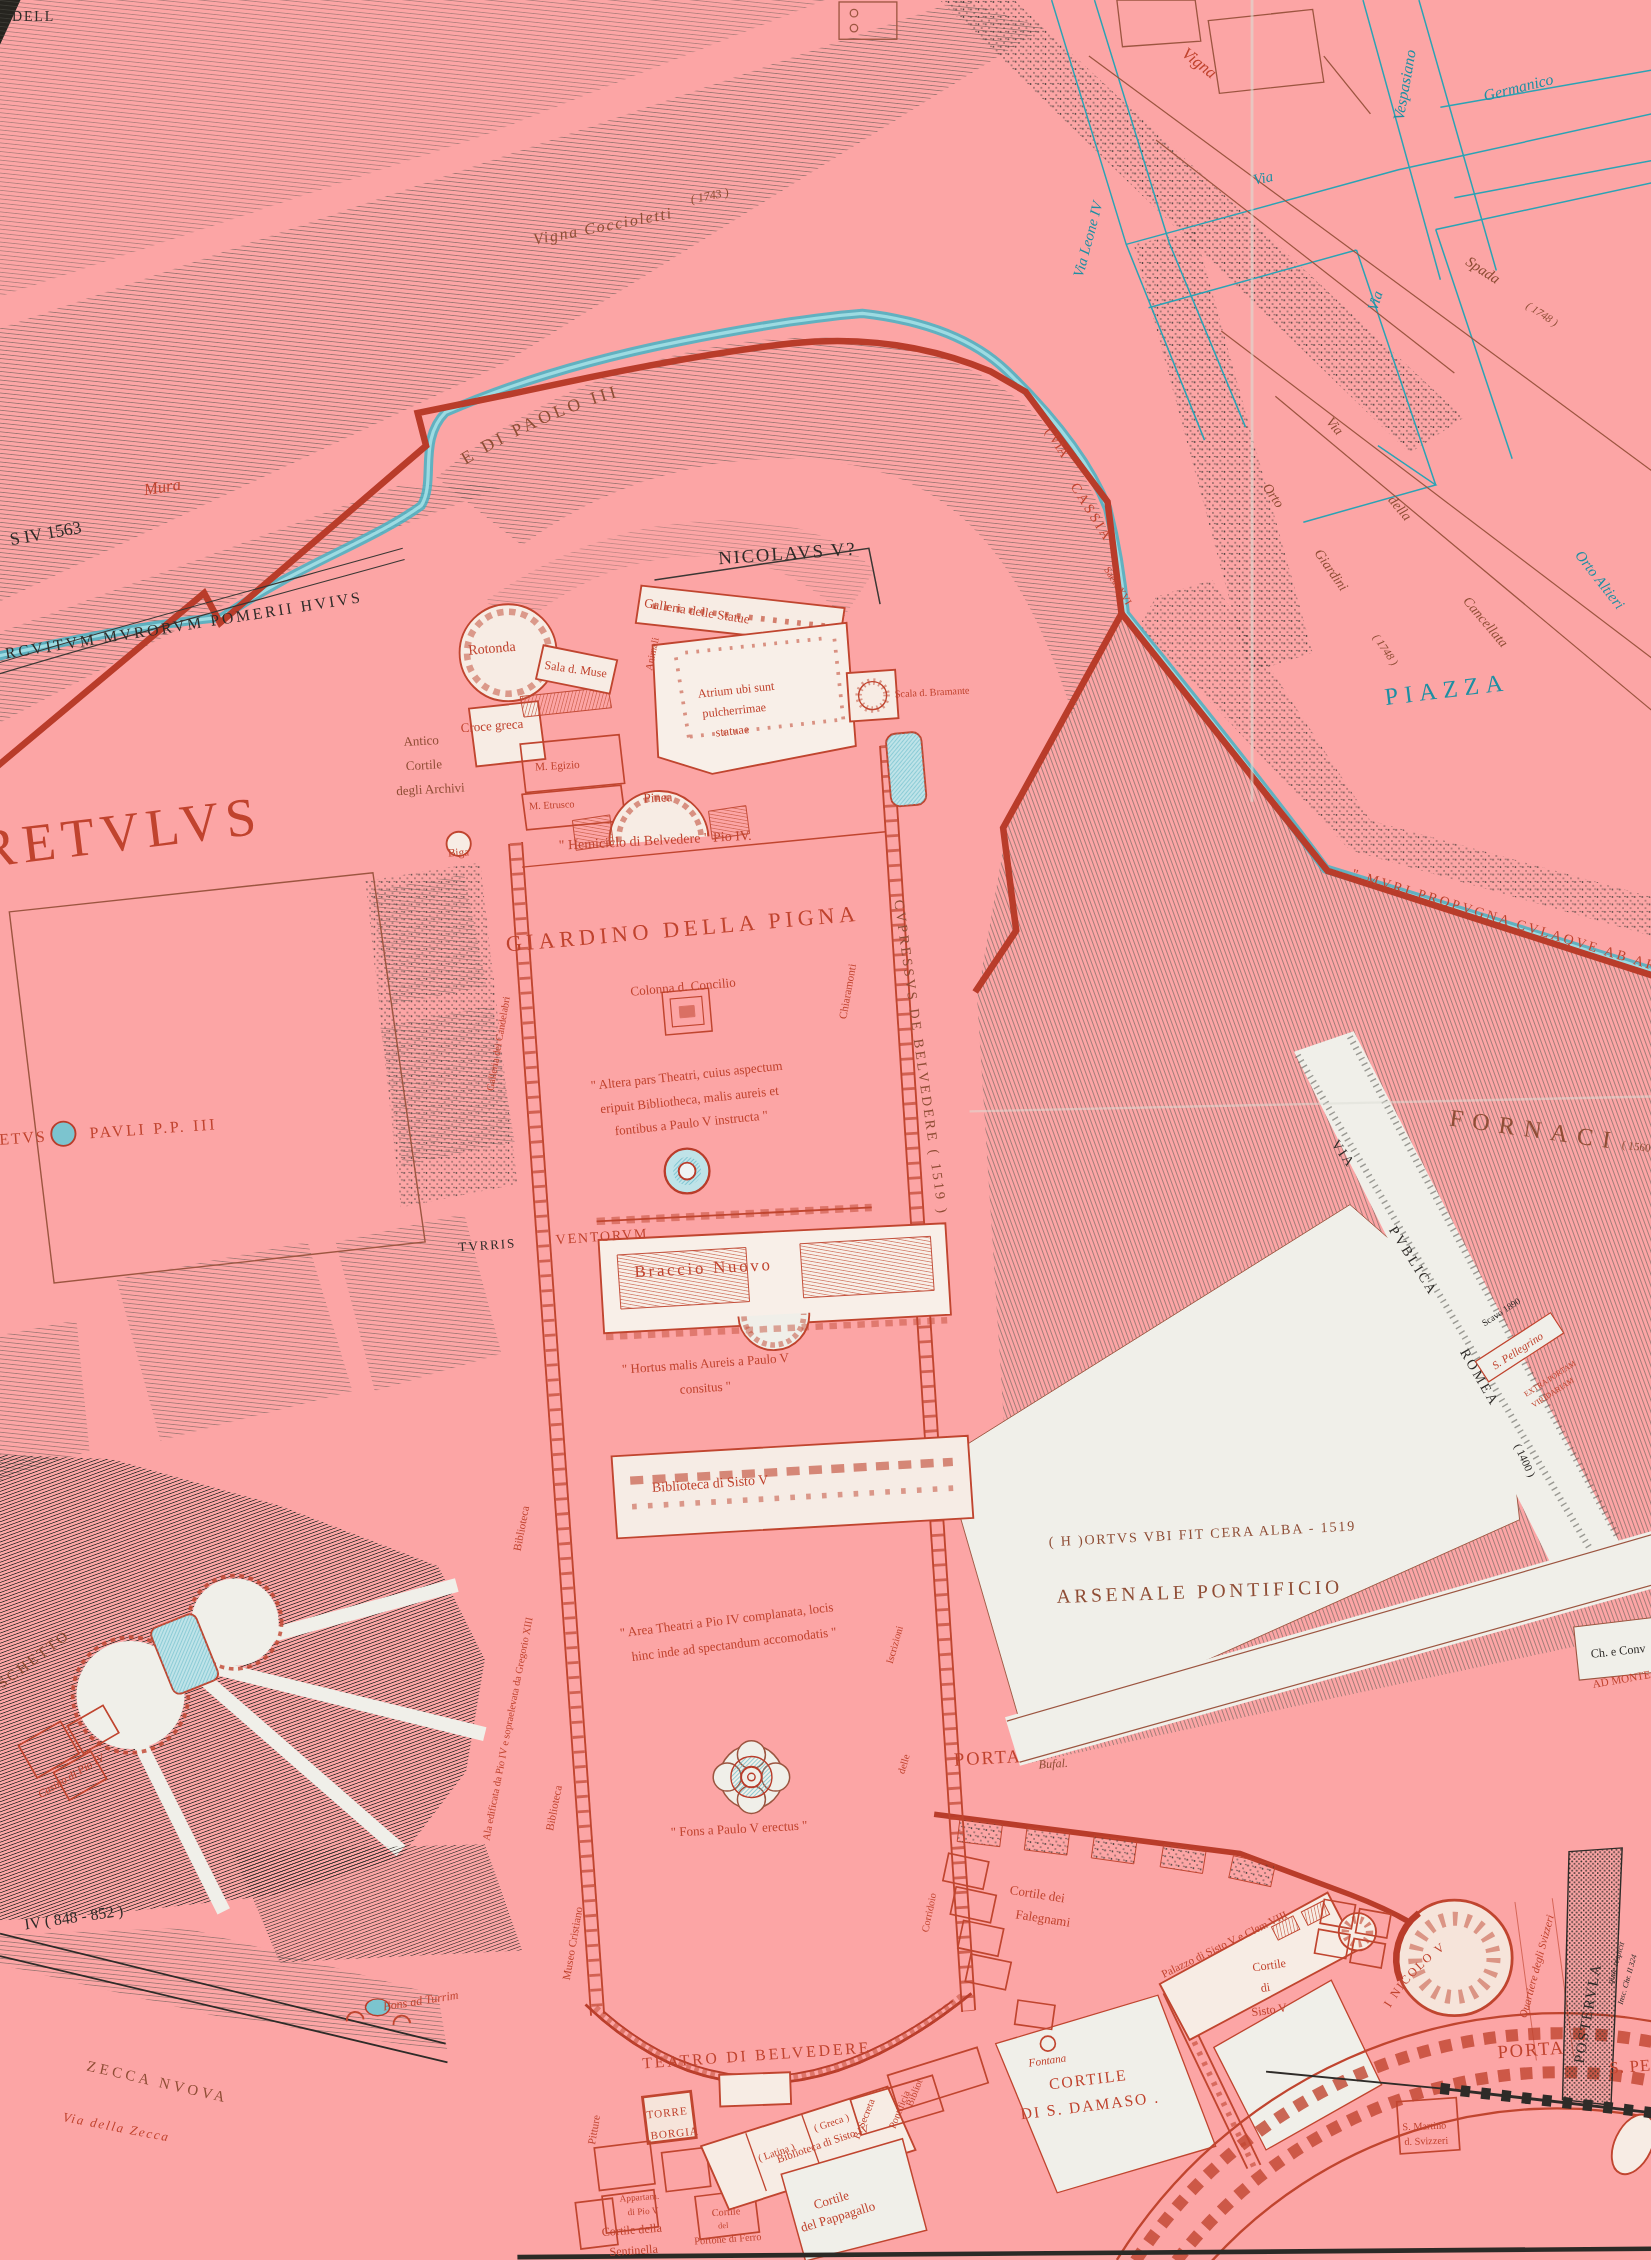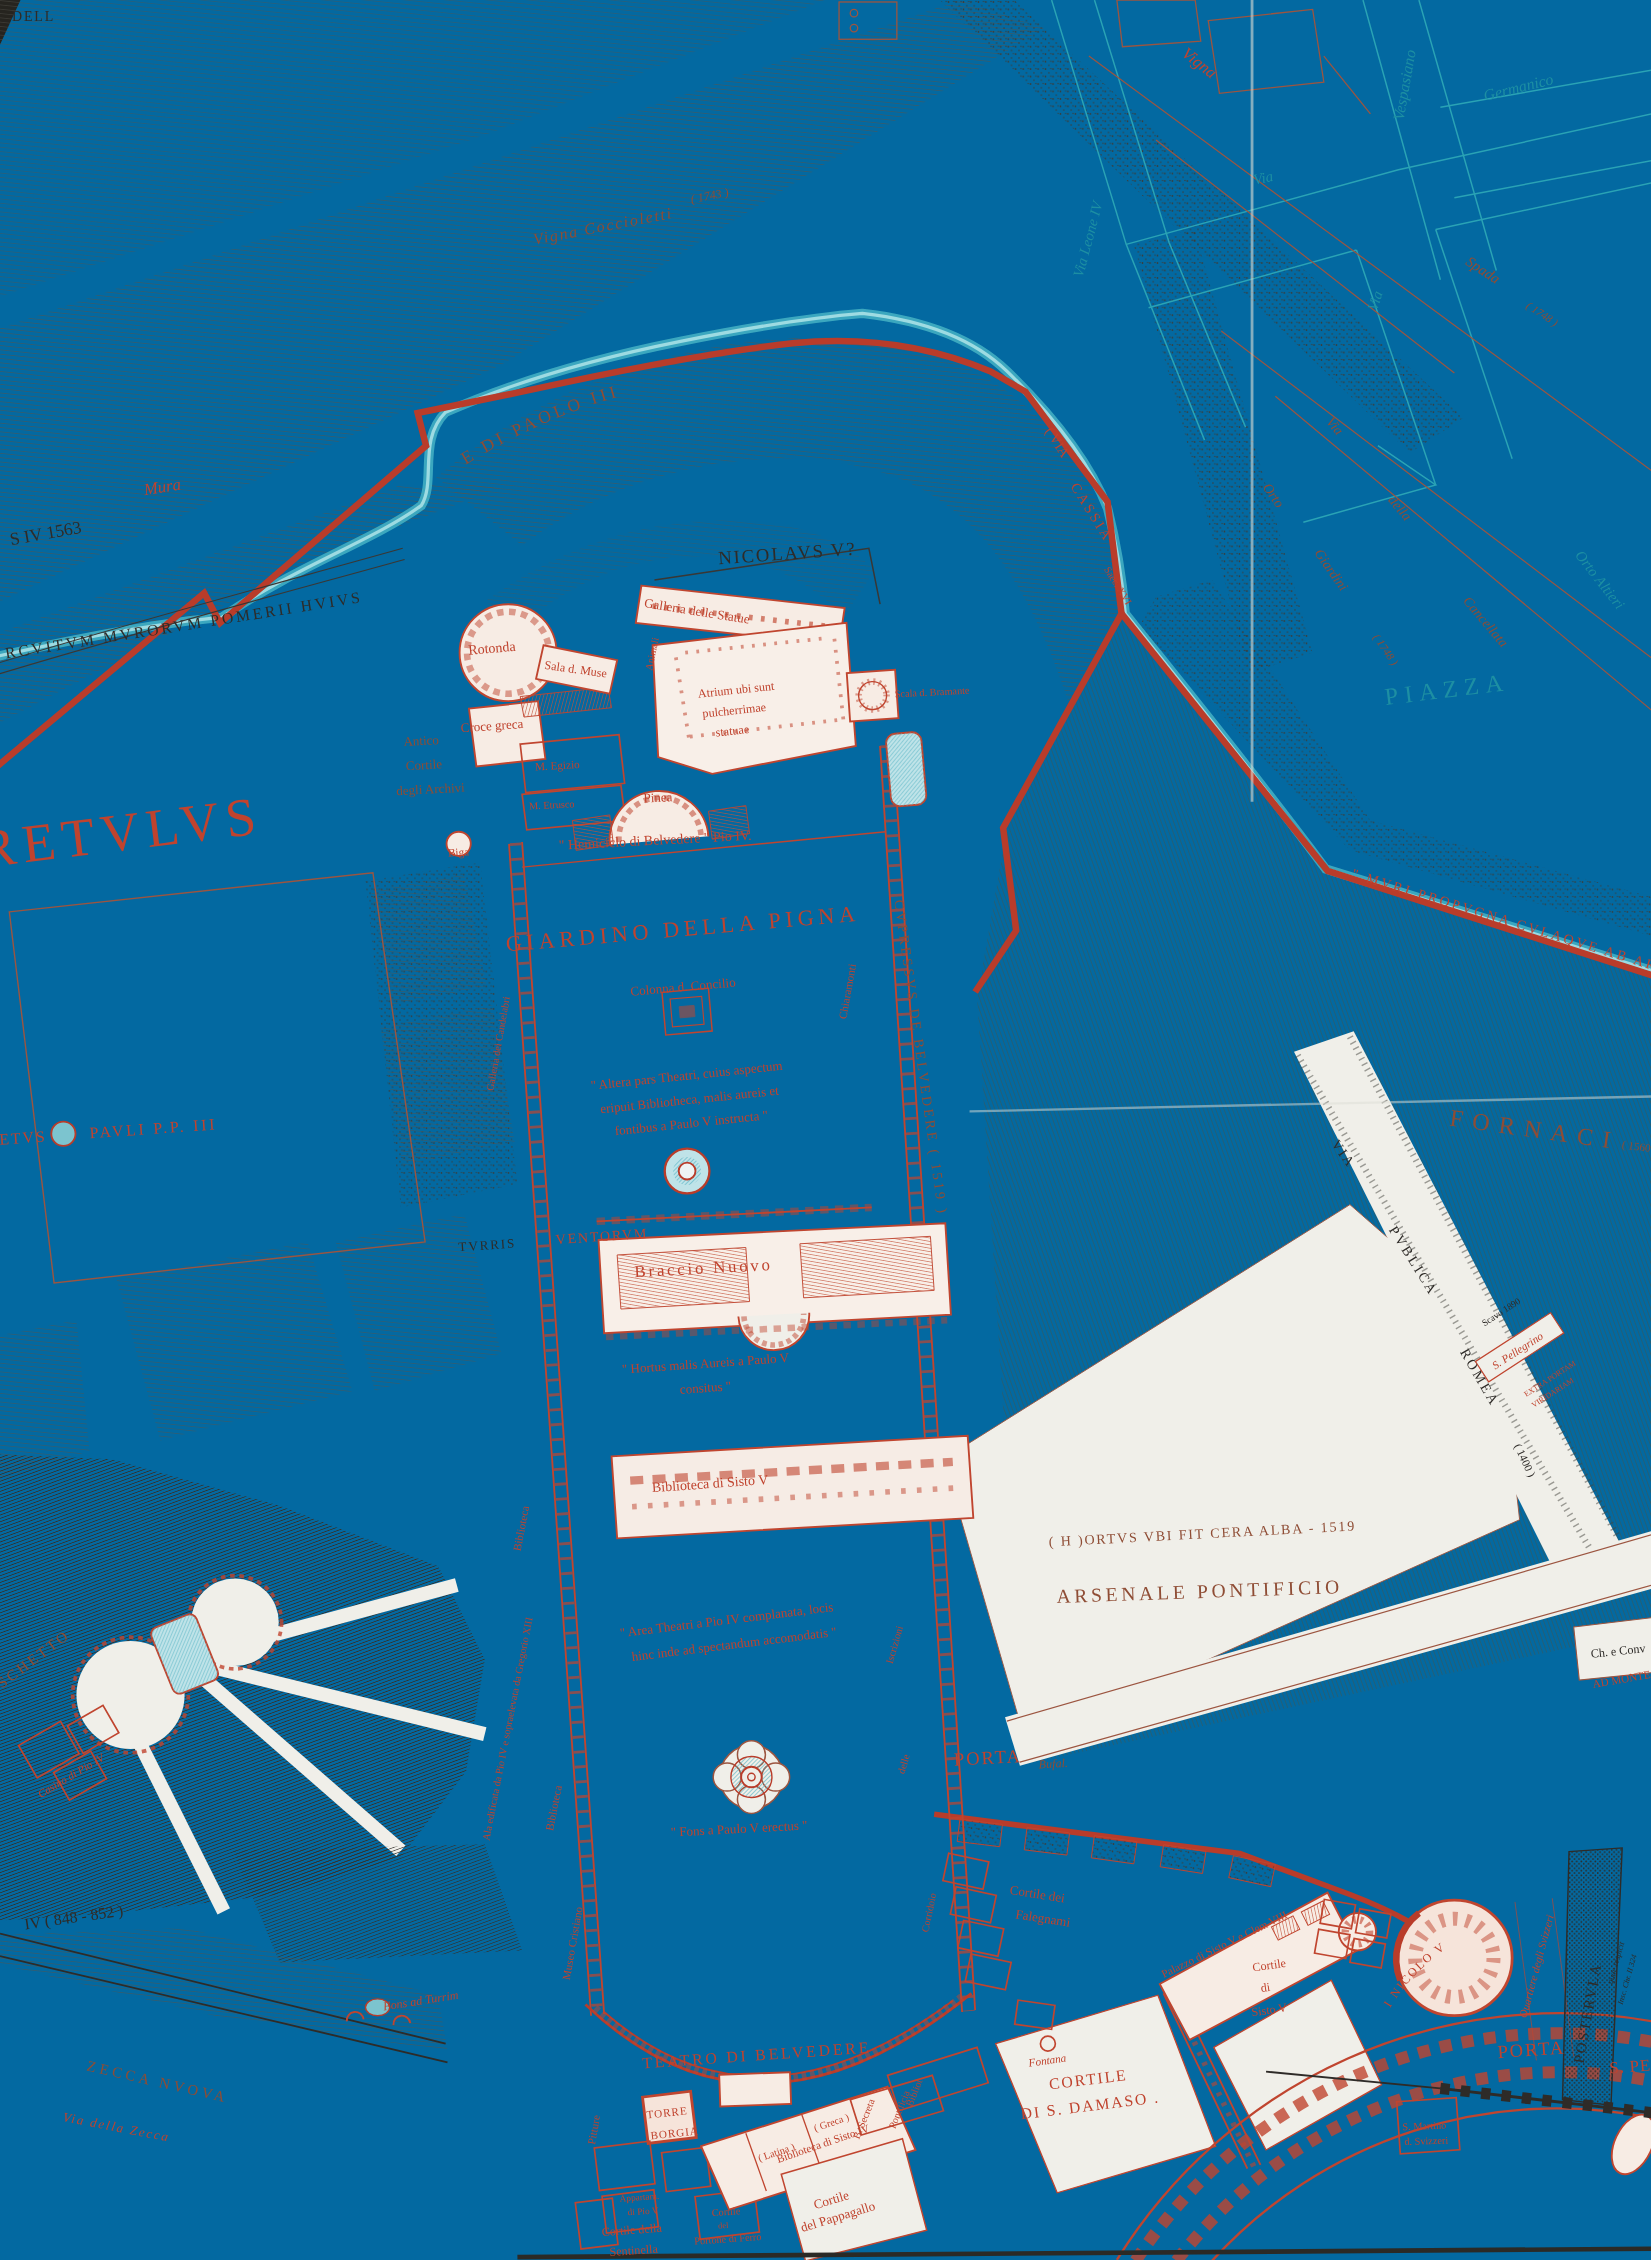--- a/index.html
+++ b/index.html
@@ -1,16 +1,16 @@
 <!DOCTYPE html>
 <html style="font-size:15px"><head>
 <meta charset="utf-8">
 <style>
   html,body{margin:0;padding:0;background:#97968e;}
-  .page{position:relative;width:1652px;height:2261px;margin:0 auto;background:#0369a1;overflow:hidden;}
+  .page{position:relative;width:1652px;height:2261px;margin:0 auto;background:#fca5a5;overflow:hidden;}
   svg{display:block;width:100%;height:100%;}
   text{font-family:"Liberation Serif","DejaVu Serif",serif;text-anchor:middle;fill:#8f4d35;}
   .red{fill:#c0432e}.brn{fill:#8f4d35}.blk{fill:#2e2b28}.teal{fill:#1d8fa3}
   .it{font-style:italic}
   .bld{stroke:#c0452f;fill:none;stroke-width:1.8}
   .bldf{stroke:#c0452f;fill:#f7ece4;stroke-width:2}
   .thinbrn{stroke:#9c5540;fill:none;stroke-width:1.4}
 </style>
 </head>
 <body>

